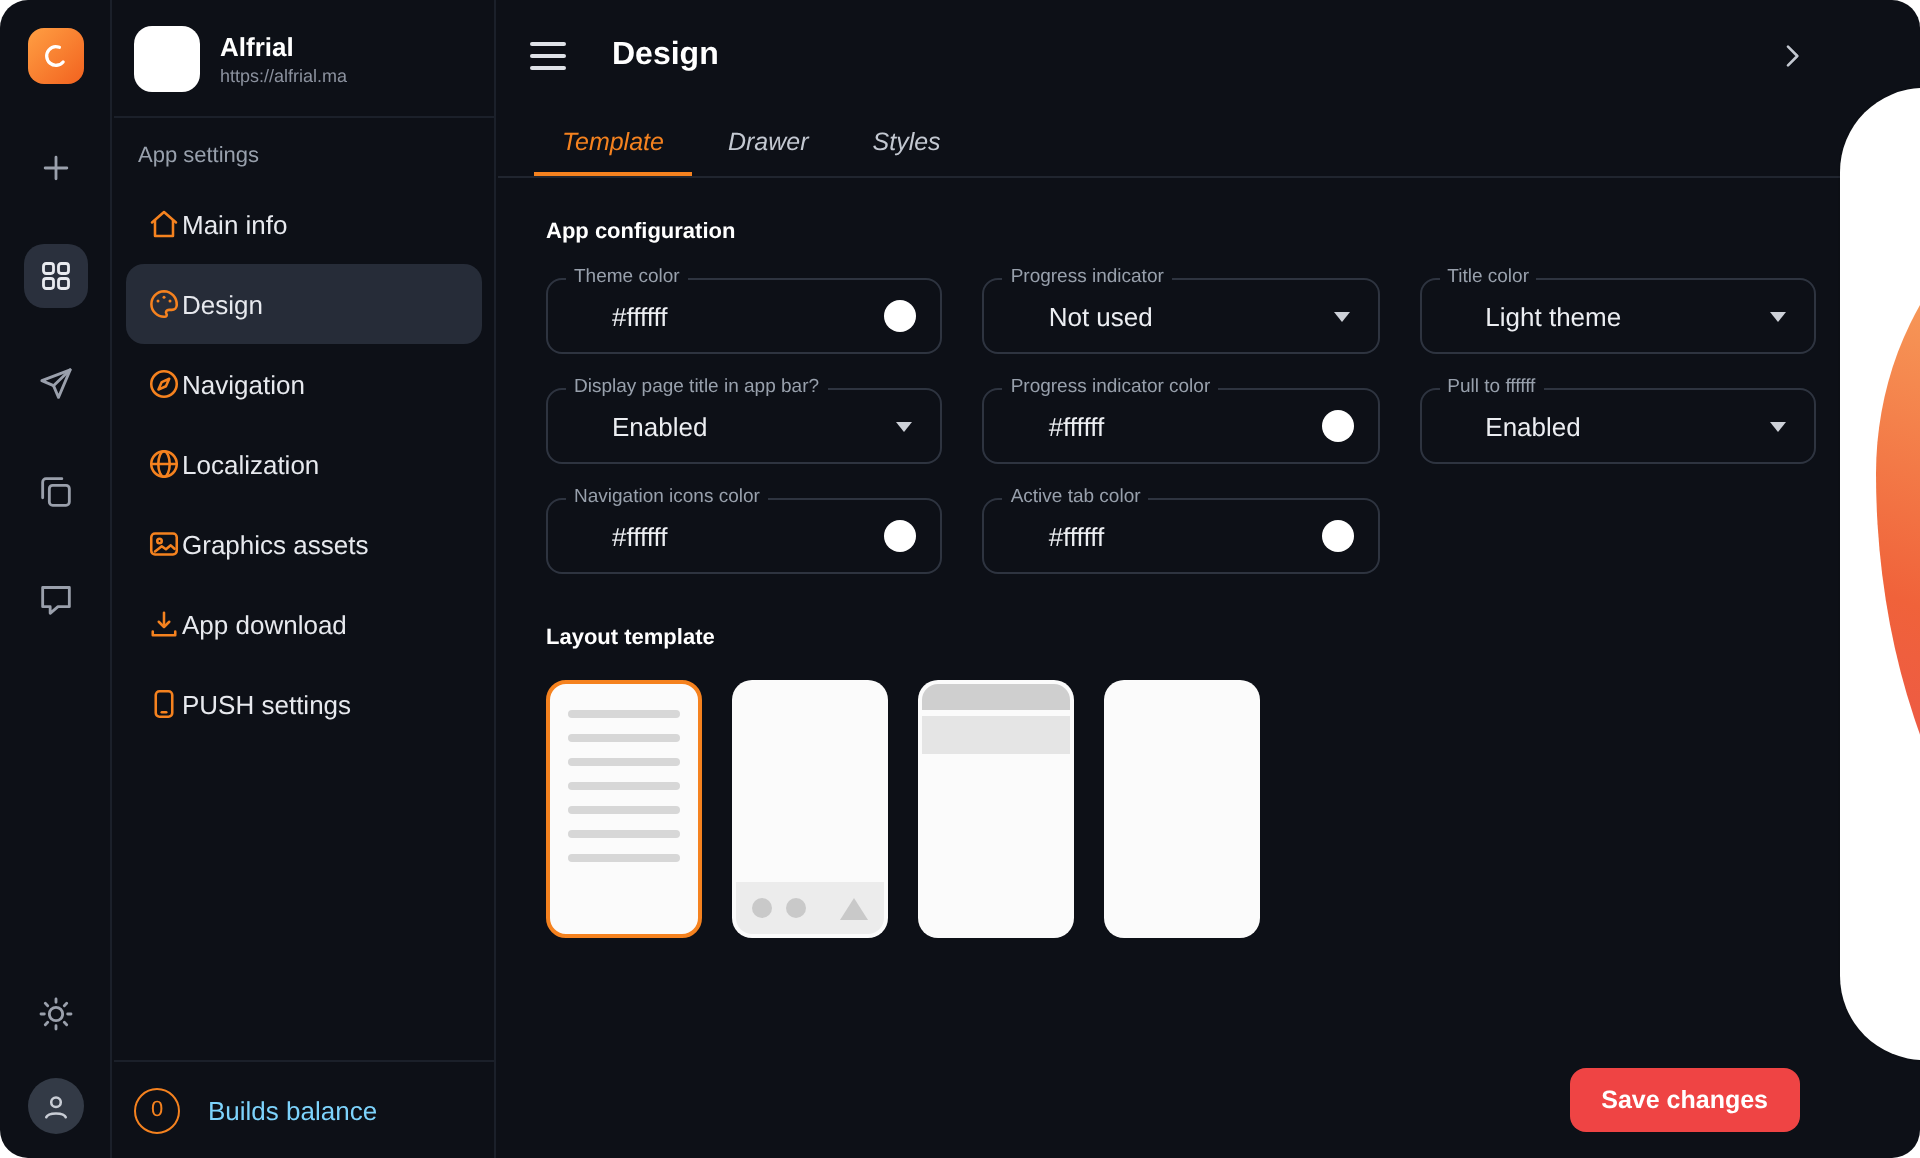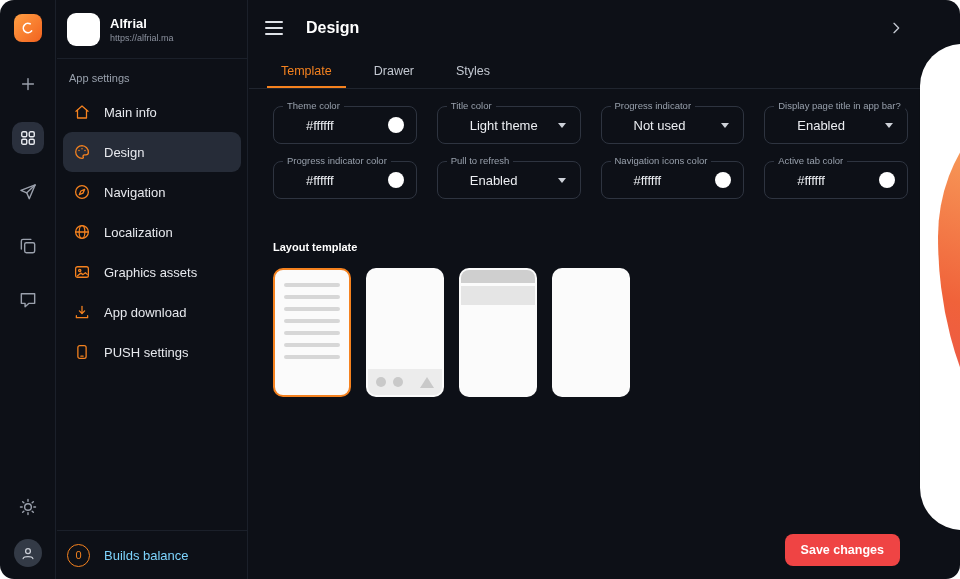--- a/index.html
+++ b/index.html
@@ -25,44 +25,44 @@
   .rail-btn.avatar svg{width:18px;height:18px;}
   
   .sidebar{position:absolute;left:57px;top:0;bottom:0;width:191px;border-right:1px solid #1b202a;}
   .sb-head{display:flex;align-items:center;gap:10px;padding:13px 10px 12px;}
   .sb-avatar{width:33px;height:33px;border-radius:9px;background:#ffffff;flex:none;}
   .sb-name{font-size:13px;font-weight:700;color:#ffffff;line-height:15px;}
   .sb-url{font-size:9px;color:#8b919e;margin-top:2px;}
   .sb-sep{height:1px;background:#1b202a;margin:0;}
   .sb-section{font-size:11px;color:#98a0ac;padding:13px 12px 8px;}
   .sb-menu{padding:0 6px;display:flex;flex-direction:column;}
-  .sb-item{display:flex;align-items:center;gap:13px;height:40px;padding:0 10px;border-radius:9px;cursor:pointer;}
+  .sb-item{display:flex;align-items:center;height:40px;padding:0 10px;border-radius:9px;cursor:pointer;}
   .sb-item.active{background:#262c38;}
   .sb-item .icon{width:18px;height:18px;color:#f5821f;flex:none;display:flex;}
   .sb-item .icon svg{width:18px;height:18px;}
   .sb-label{font-size:13px;color:#e7e9ee;}
   .sb-footer{position:absolute;left:0;right:0;bottom:0;height:49px;border-top:1px solid #1b202a;
     display:flex;align-items:center;gap:14px;padding:0 10px;}
   .badge{width:23px;height:23px;border-radius:50%;border:1px solid #f5821f;color:#f5821f;
     display:flex;align-items:center;justify-content:center;font-size:11px;flex:none;}
   .sb-footer-label{font-size:13px;color:#7dd3fc;}
   
   .main{position:absolute;left:249px;top:0;right:0;bottom:0;}
   .main-head{height:56px;display:flex;align-items:center;padding:0 56px 0 16px;}
   .hamburger{width:18px;display:flex;flex-direction:column;gap:4px;cursor:pointer;}
   .hamburger i{display:block;height:2px;background:#dfe2e8;border-radius:1px;}
   .main-head h1{font-size:16px;font-weight:600;color:#ffffff;margin:0 0 0 23px;}
   .chev-right{margin-left:auto;color:#c3c8d1;cursor:pointer;display:flex;}
   .chev-right svg{width:16px;height:16px;}
-  .tabs{display:flex;gap:14px;padding:0 0 0 18px;border-bottom:1px solid #20252f;height:33px;}
+  .tabs{display:flex;gap:4px;padding:0 0 0 18px;border-bottom:1px solid #20252f;height:33px;font-style:italic;}
   .tab{font-size:12.5px;color:#c3c8d1;padding:8px 14px 0;border-bottom:2px solid transparent;cursor:pointer;}
   .tab.active{color:#f5821f;border-bottom-color:#f5821f;}
   .content{padding:0 52px 0 24px;}
   .section-title{font-size:11px;font-weight:700;color:#ffffff;margin:21px 0 0;}
-  .grid{display:grid;grid-template-columns:1fr 1fr 1fr 1fr;gap:17px 20px;margin-top:17px;max-width:636px;}
+  .grid{display:grid;grid-template-columns:1fr 1fr 1fr;gap:17px 20px;margin-top:17px;max-width:636px;}
   .field{position:relative;height:38px;border:1px solid #2e3440;border-radius:8px;
     display:flex;align-items:center;padding:0 12px;cursor:pointer;background:#0d1017;}
   .field-label{position:absolute;top:-7px;left:9px;background:#0d1017;padding:0 4px;
     font-size:9.5px;color:#98a0ac;white-space:nowrap;}
   .field-value{font-size:13px;color:#eceef2;flex:1;margin-left:20px;}
   .color-dot{width:16px;height:16px;border-radius:50%;background:#ffffff;flex:none;}
   .caret{width:0;height:0;border-left:4.5px solid transparent;border-right:4.5px solid transparent;
     border-top:5.5px solid #cdd1d8;flex:none;margin-right:2px;}
   .thumbs{display:flex;gap:15px;margin-top:15px;}
   .thumb{width:78px;height:129px;background:#fbfbfb;border-radius:10px;border:2px solid transparent;
@@ -244,63 +244,64 @@
             <path d="M9 5l7 7-7 7"></path>
           </svg>
       </span>
     </div>
     <div class="tabs">
         <div class="tab active">Template</div>
         <div class="tab">Drawer</div>
         <div class="tab">Styles</div>
       </div>
     <div class="content">
+      <h2 class="section-title">App configuration</h2>
       <div class="grid">
           <div class="field">
             <span class="field-label">Theme color</span>
             <span class="field-value">#ffffff</span>
             <span class="color-dot"></span>
           </div>
           <div class="field">
+            <span class="field-label">Progress indicator</span>
+            <span class="field-value">Not used</span>
+            <span class="caret"></span>
+          </div>
+          <div class="field">
             <span class="field-label">Title color</span>
             <span class="field-value">Light theme</span>
             <span class="caret"></span>
           </div>
           <div class="field">
-            <span class="field-label">Progress indicator</span>
-            <span class="field-value">Not used</span>
-            <span class="caret"></span>
-          </div>
-          <div class="field">
             <span class="field-label">Display page title in app bar?</span>
             <span class="field-value">Enabled</span>
             <span class="caret"></span>
           </div>
           <div class="field">
             <span class="field-label">Progress indicator color</span>
             <span class="field-value">#ffffff</span>
             <span class="color-dot"></span>
           </div>
           <div class="field">
-            <span class="field-label">Pull to refresh</span>
+            <span class="field-label">Pull to ffffff</span>
             <span class="field-value">Enabled</span>
             <span class="caret"></span>
           </div>
           <div class="field">
             <span class="field-label">Navigation icons color</span>
             <span class="field-value">#ffffff</span>
             <span class="color-dot"></span>
           </div>
           <div class="field">
             <span class="field-label">Active tab color</span>
             <span class="field-value">#ffffff</span>
             <span class="color-dot"></span>
           </div>
         </div>
-      <h2 class="section-title" style="margin-top:42px;">Layout template</h2>
+      <h2 class="section-title" style="margin-top:26px;">Layout template</h2>
       <div class="thumbs">
           <div class="thumb selected">
             <div class="lines">
               <i></i>
               <i></i>
               <i></i>
               <i></i>
               <i></i>
               <i></i>
               <i></i>

